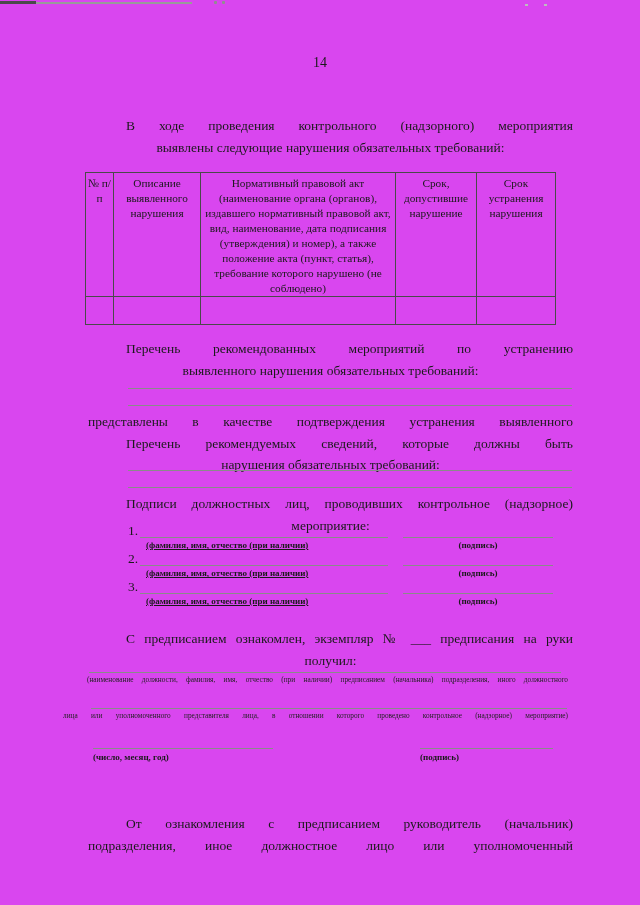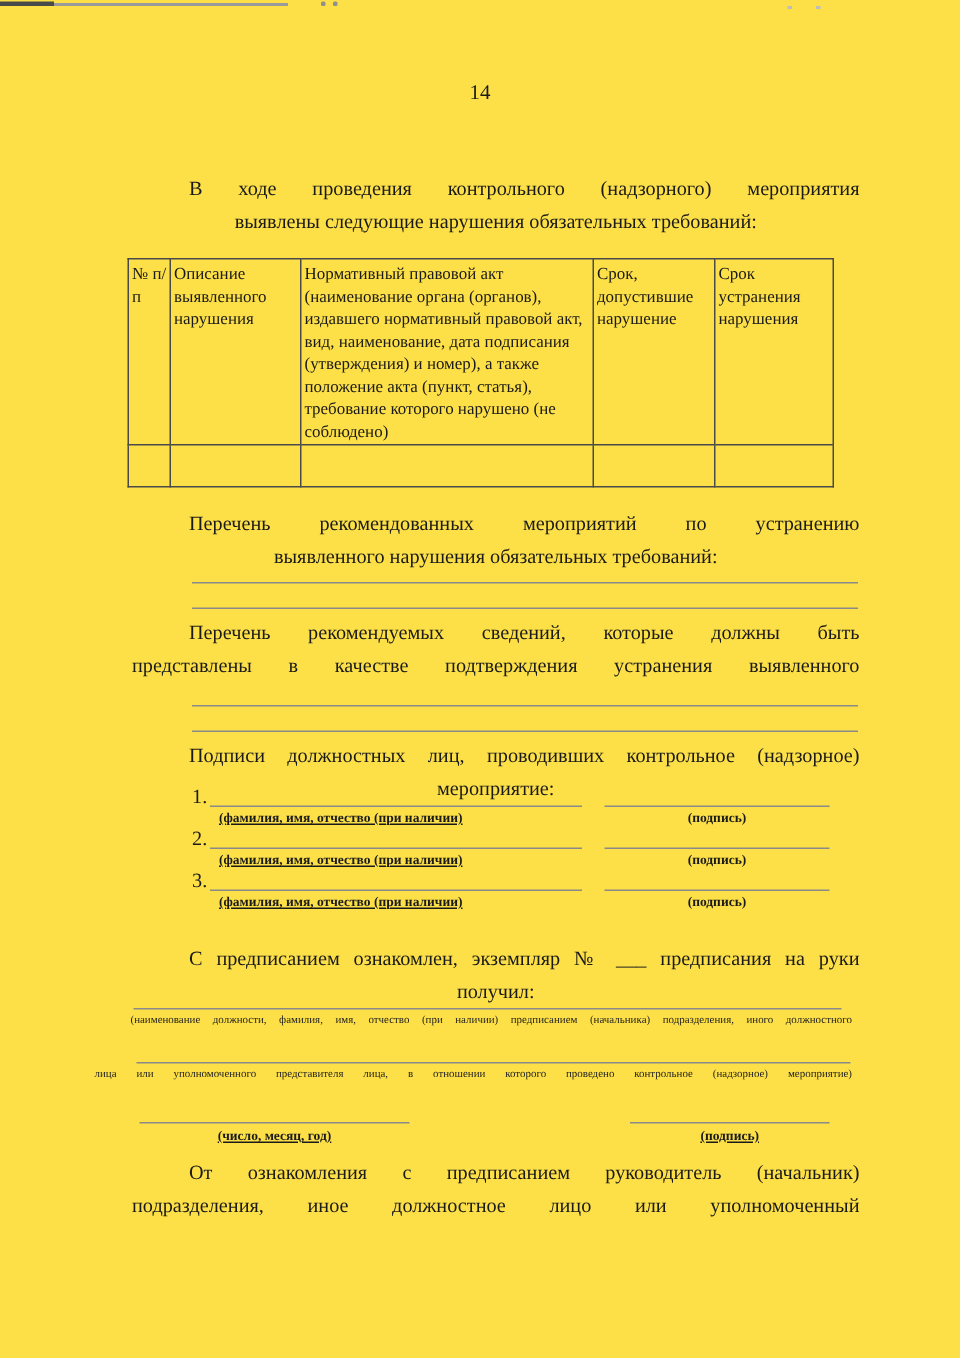--- a/index.html
+++ b/index.html
@@ -1,53 +1,53 @@
 <!DOCTYPE html>
 <html><head>
 <meta charset="utf-8">
 <style>
   html,body{margin:0;padding:0;background:#ffffff;}
   .page{
-    position:relative;width:640px;height:905px;background:#fde047;overflow:hidden;
+    position:relative;width:640px;height:905px;background:#d946ef;overflow:hidden;
     font-family:"Liberation Serif","DejaVu Serif",serif;color:#1a1a1a;
   }
   .abs{position:absolute;}
   .page-num{top:55px;left:0;width:640px;text-align:center;font-size:14px;}
   .para{left:88px;width:485px;font-size:13.5px;line-height:21.5px;}
   .jline{text-align:justify;text-align-last:justify;}
   .lline{text-align:center;}
   .indent{padding-left:38px;}
 
   
   .art-dark{top:1px;left:0;width:36px;height:3px;background:#4a4a4a;}
   .art-gray{top:2px;left:36px;width:156px;height:2px;background:#9a9a9a;}
   .art-dot{width:3px;height:3px;background:#8f8f8f;border-radius:1px;}
   .art-dot2{width:3px;height:2px;background:#bdbdbd;}
 
   
   .vtable{top:172px;left:85px;border-collapse:collapse;table-layout:fixed;width:470px;}
-  .vtable td{border:1.4px solid #4a4a4a;vertical-align:top;text-align:left;
+  .vtable td{border:1.4px solid #4a4a4a;vertical-align:top;text-align:center;
     font-size:11.3px;line-height:15px;padding:3px 2px 0 2px;}
   .vtable tr.hdr td{height:115px;}
   .vtable tr.emp td{height:24px;}
 
   
   .fill{height:0;border-top:1.5px solid #8a8a8a;}
 
   
   .sig-row{left:128px;width:445px;height:27px;}
   .sig-num{position:absolute;left:0;top:0;font-size:13.5px;}
   .sig-name-line{position:absolute;left:12px;top:14px;width:248px;height:0;border-top:1.5px solid #8a8a8a;}
   .sig-name-cap{position:absolute;left:18px;top:17px;font-size:9px;font-weight:bold;white-space:nowrap;text-decoration:underline;}
   .sig-sign-line{position:absolute;left:275px;top:14px;width:150px;height:0;border-top:1.5px solid #8a8a8a;}
   .sig-sign-cap{position:absolute;left:275px;top:17px;width:150px;text-align:center;font-size:9px;font-weight:bold;}
 
   .tinycap{font-size:7.3px;line-height:9px;color:#1f1f1f;text-align:justify;text-align-last:justify;white-space:nowrap;}
   .smallcap{font-size:9px;font-weight:bold;}
-  .cap-center{text-align:center;text-decoration:underline;}
+  .cap-center{text-align:left;}
 </style>
 </head>
 <body>
 
 <div class="page">
 
   <div>
     <div class="abs art-dark"></div>
     <div class="abs art-gray"></div>
     <div class="abs art-dot" style="top:1px;left:214px;"></div>
@@ -90,22 +90,23 @@
     </table>
 
   <div class="abs para" style="top:338px;">
     <div class="jline indent">Перечень рекомендованных мероприятий по устранению</div>
     <div class="lline">выявленного нарушения обязательных требований:</div>
   </div>
   <div class="abs fill" style="top:388px;left:128px;width:444px;"></div>
   <div class="abs fill" style="top:405px;left:128px;width:444px;"></div>
 
   <div class="abs para" style="top:411px;">
+    <div class="jline">представлены в качестве подтверждения устранения выявленного</div>
     <div class="jline indent">Перечень рекомендуемых сведений, которые должны быть</div>
-    <div class="jline">представлены в качестве подтверждения устранения выявленного</div>
+    <div class="lline">нарушения обязательных требований:</div>
   </div>
   <div class="abs fill" style="top:470px;left:128px;width:444px;"></div>
   <div class="abs fill" style="top:487px;left:128px;width:444px;"></div>
 
   <div class="abs para" style="top:493px;">
     <div class="jline indent">Подписи должностных лиц, проводивших контрольное (надзорное)</div>
     <div class="lline">мероприятие:</div>
   </div>
 
   <div class="abs sig-row" style="top:523px;">
@@ -141,18 +142,18 @@
   <div class="abs tinycap" style="top:675px;left:87px;width:481px;">(наименование должности, фамилия, имя, отчество (при наличии) предписанием (начальника) подразделения, иного должностного</div>
 
   <div class="abs fill" style="top:708px;left:91px;width:476px;"></div>
   <div class="abs tinycap" style="top:711px;left:63px;width:505px;">лица или уполномоченного представителя лица, в отношении которого проведено контрольное (надзорное) мероприятие)</div>
 
   <div class="abs fill" style="top:748px;left:93px;width:180px;"></div>
   <div class="abs smallcap cap-center" style="top:752px;left:93px;width:180px;">(число, месяц, год)</div>
   <div class="abs fill" style="top:748px;left:420px;width:133px;"></div>
   <div class="abs smallcap cap-center" style="top:752px;left:420px;width:133px;">(подпись)</div>
 
-  <div class="abs para" style="top:771px;">
+  <div class="abs para" style="top:813px;">
     <div class="jline indent">От ознакомления с предписанием руководитель (начальник)</div>
     <div class="jline">подразделения, иное должностное лицо или уполномоченный</div>
   </div>
 
 </div>
 
 </body></html>

